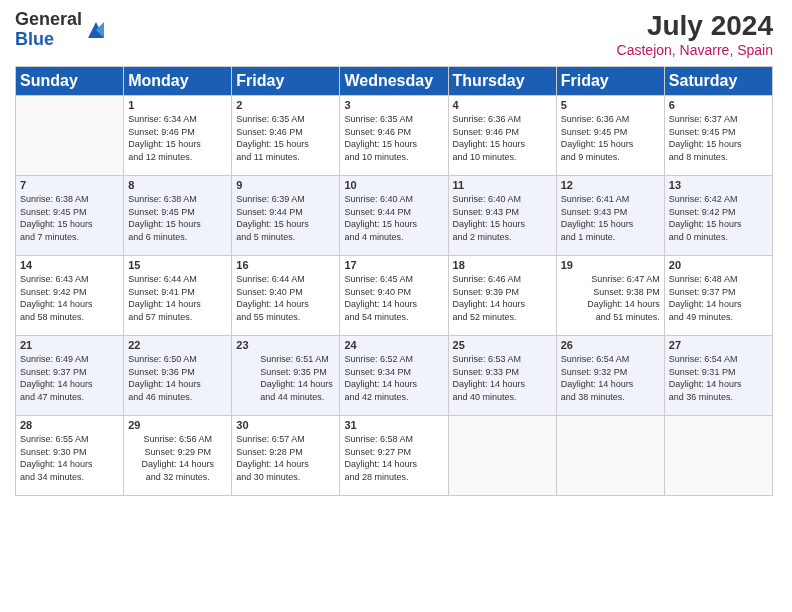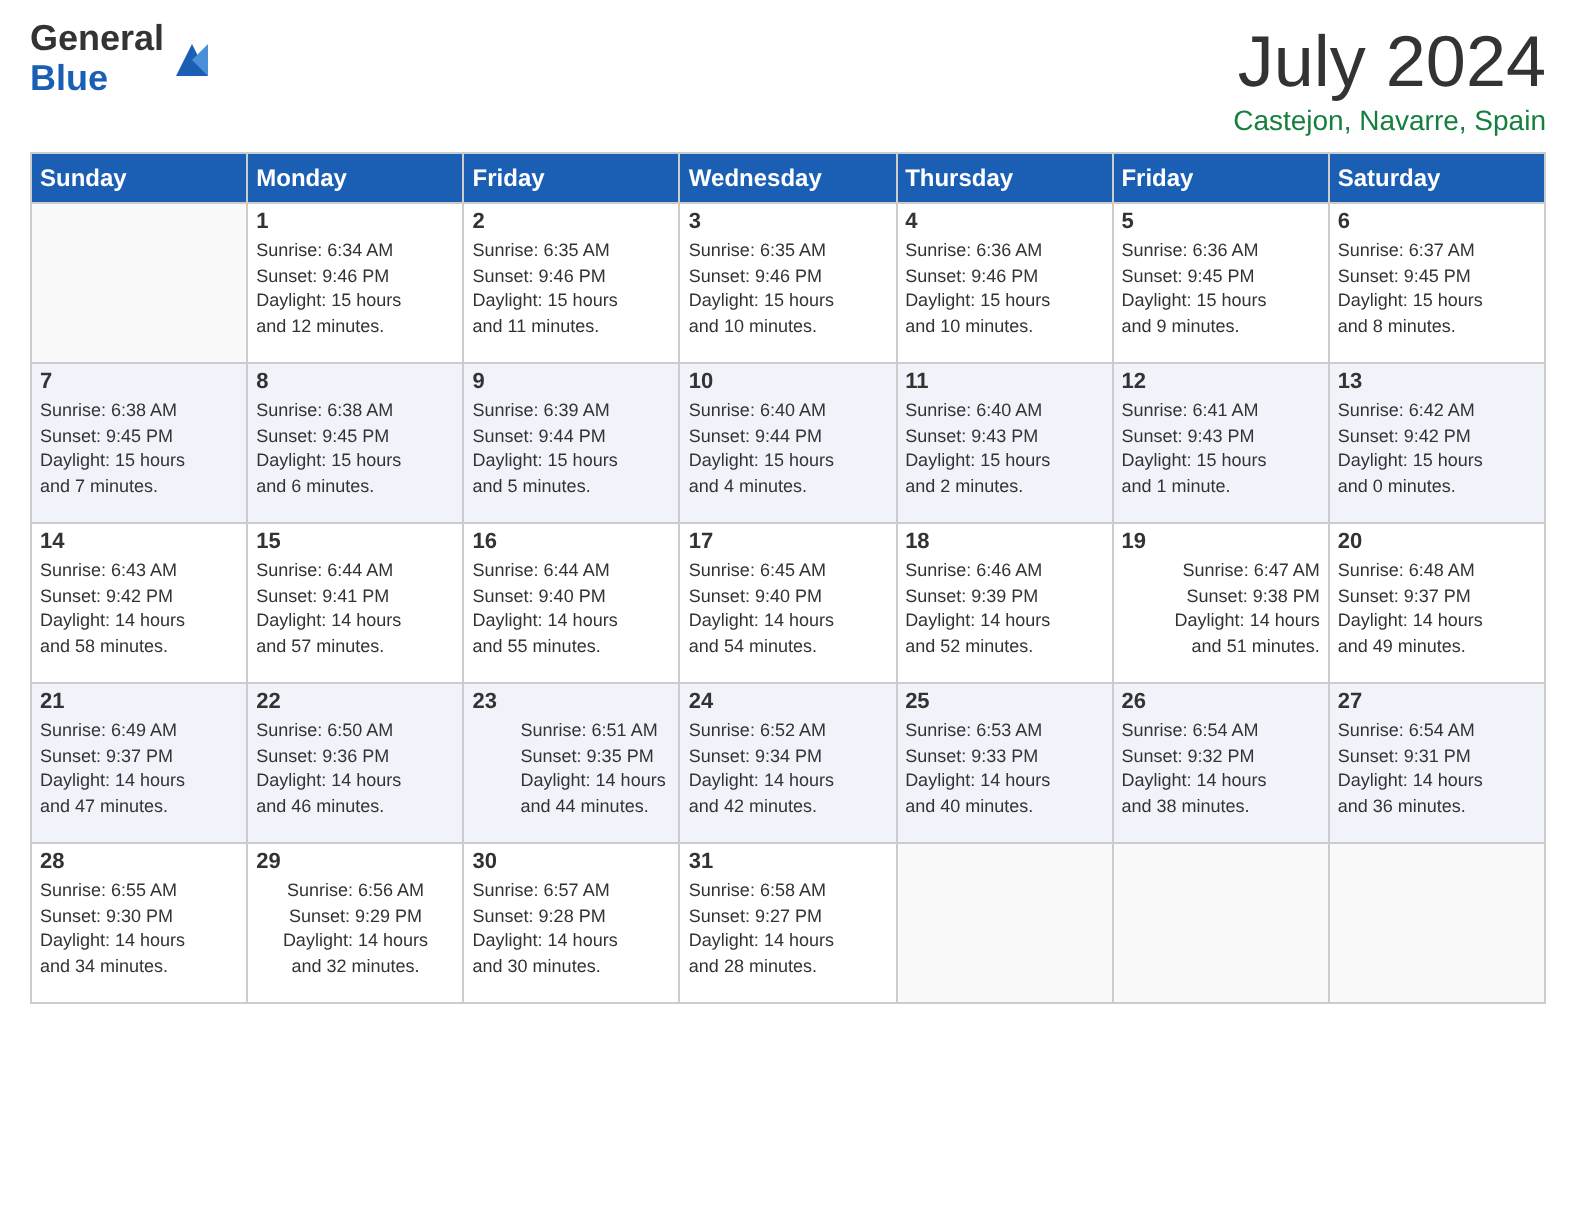--- a/index.html
+++ b/index.html
@@ -33,37 +33,37 @@
     .logo-blue { color: #1a5fb4; }
     .logo-icon {
       width: 24px;
       height: 24px;
       margin-left: 2px;
     }
     .title-block {
       text-align: right;
     }
     .month-title {
-      font-size: 36px;
+      font-size: 28px;
       color: #333;
-      font-weight: normal;
+      font-weight: bold;
     }
     .subtitle {
       font-size: 14px;
-      color: #15803d;
+      color: #be185d;
     }
     table {
       width: 100%;
       border-collapse: collapse;
       table-layout: fixed;
     }
     thead tr th {
       background-color: #1a5fb4;
       color: #fff;
-      font-size: 12px;
+      font-size: 16px;
       font-weight: bold;
       padding: 5px 4px;
       text-align: left;
       border: 1px solid #ccc;
     }
     tbody tr td {
       border: 1px solid #ccc;
       vertical-align: top;
       padding: 3px 4px;
       font-size: 9.5px;

